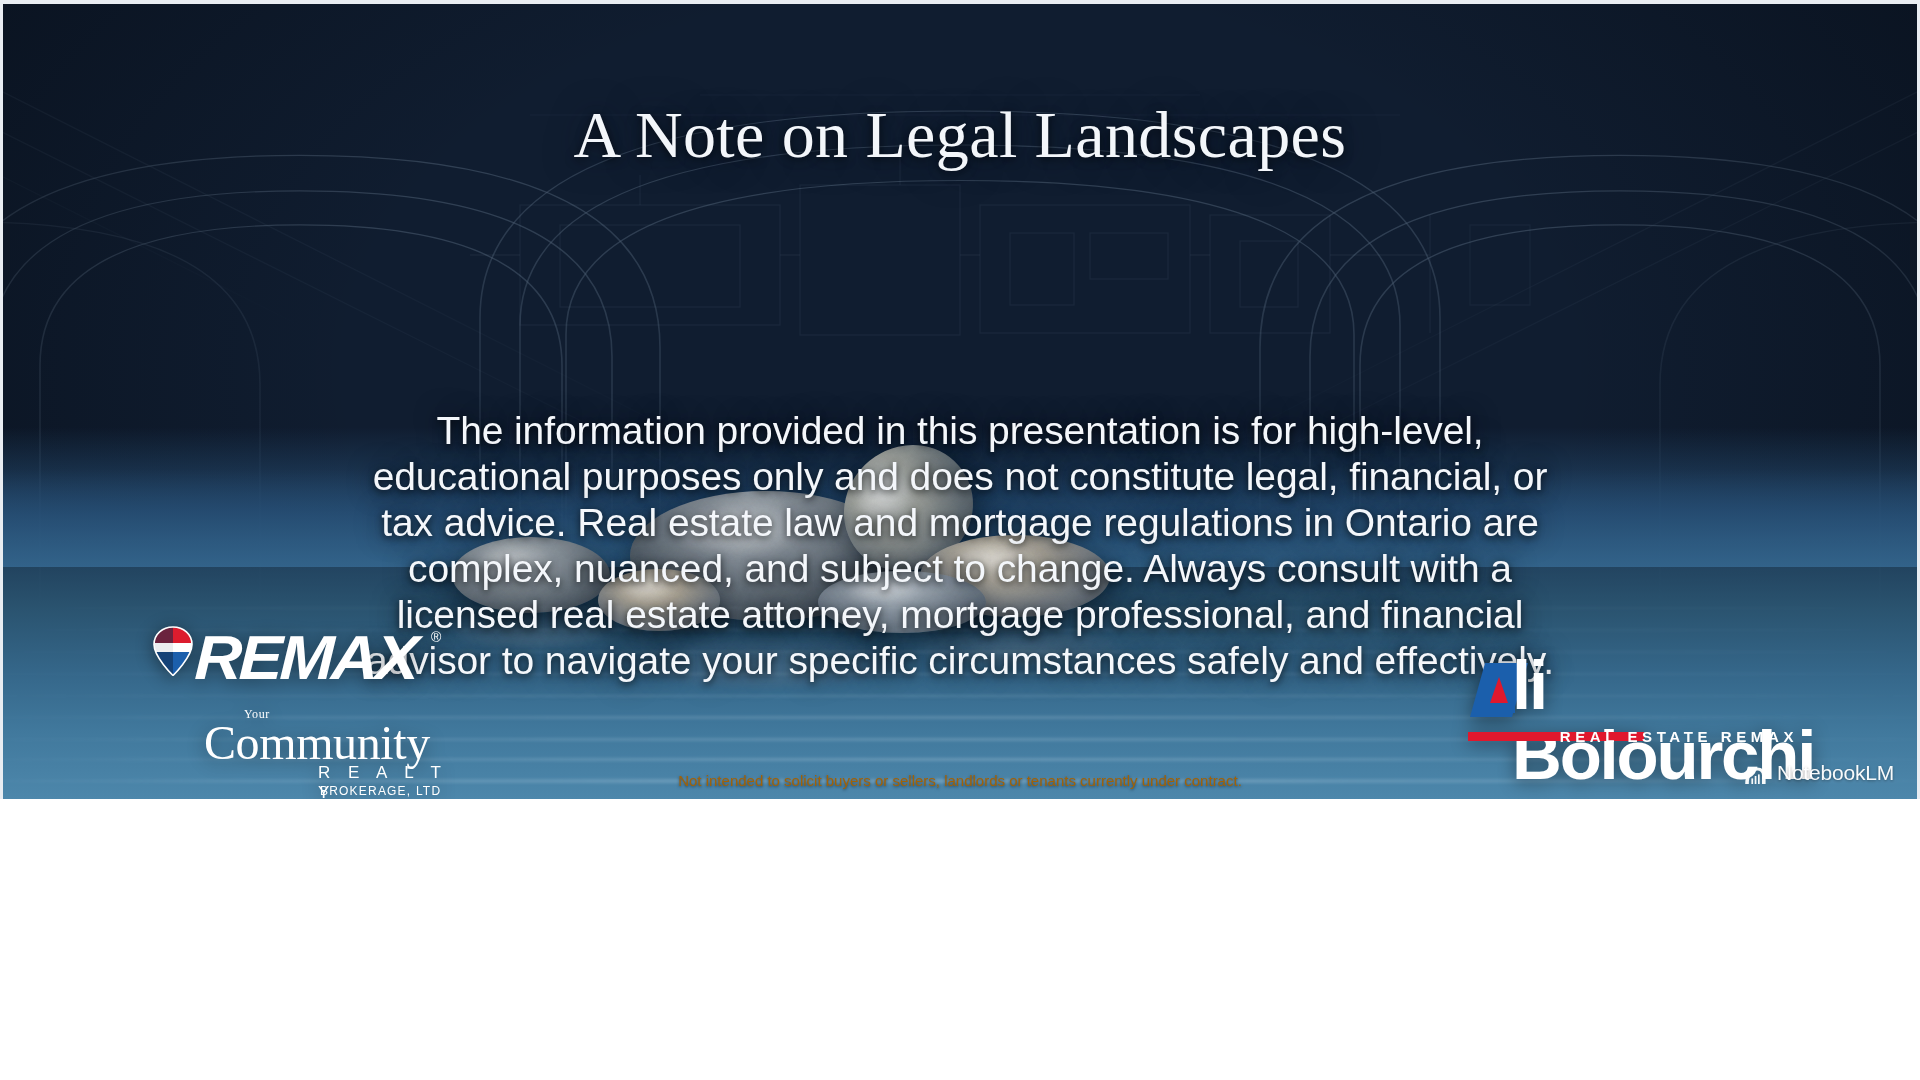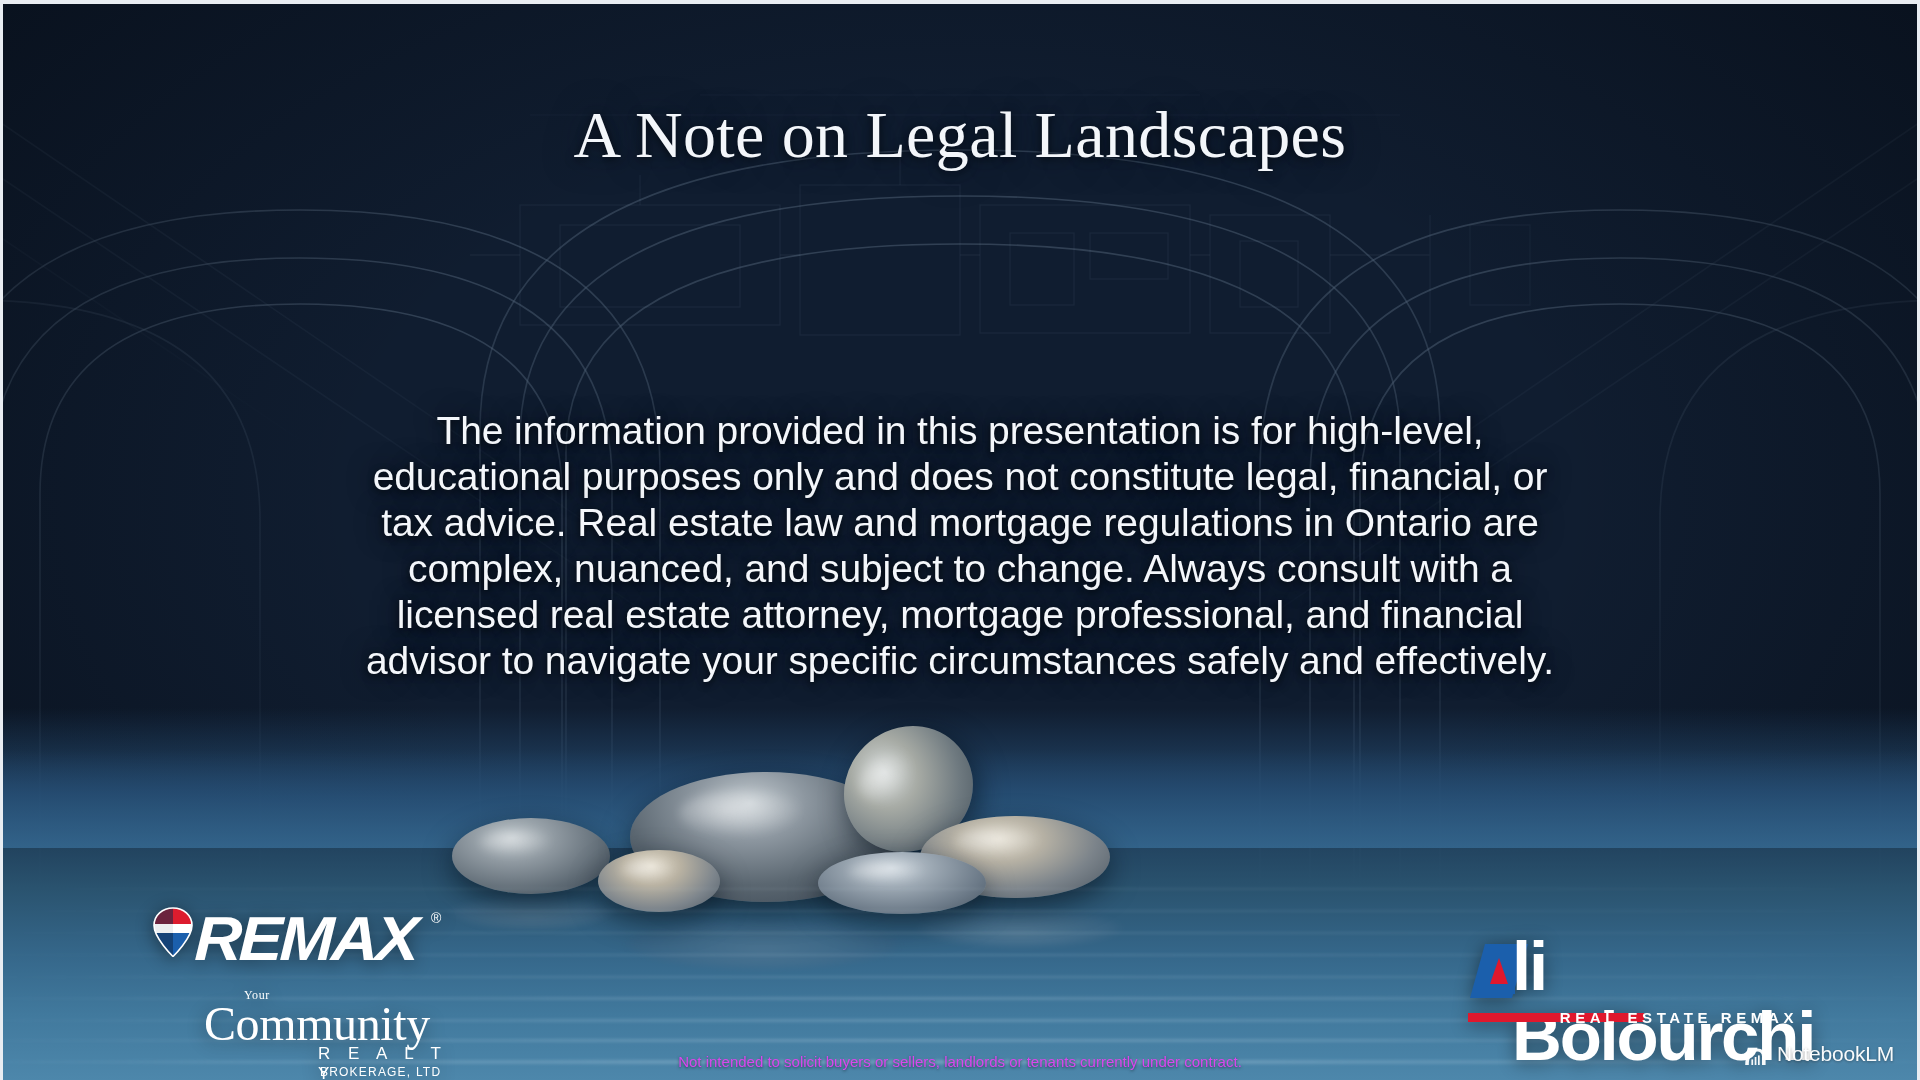--- a/index.html
+++ b/index.html
@@ -7,21 +7,21 @@
   html, body {
     width:1920px; height:1080px;
     overflow:hidden;
     background:#ffffff;
     font-family:"Liberation Sans", sans-serif;
   }
 
   
   #slide {
     position:relative;
-    width:1920px; height:1080px;
+    width:1920px; height:799px;
     overflow:hidden;
     background:#0e1a2b;
   }
   
   #frame-edge{
     position:absolute; inset:0;
     border-top:4px solid #e9edf2;
     border-left:3px solid #e9edf2;
     border-right:3px solid #e9edf2;
     pointer-events:none; z-index:60;
@@ -188,21 +188,21 @@
     color:#ffffff; letter-spacing:4.6px;
   }
 
   
   .disclaimer{
     position:absolute; left:0; right:0; bottom:8px;
     text-align:center;
     font-family:"Liberation Sans Narrow","Liberation Sans",sans-serif;
     font-stretch:condensed;
     font-size:15px; line-height:1.32;
-    color:#d946ef;
+    color:#a16207;
     text-shadow:0 1px 3px rgba(0,0,0,.55);
     z-index:35;
   }
   .disclaimer div{ white-space:nowrap; }
 
   
   .nblm{
     position:absolute; right:26px; bottom:14px;
     display:flex; align-items:flex-end; gap:10px;
     z-index:40; opacity:.96;

